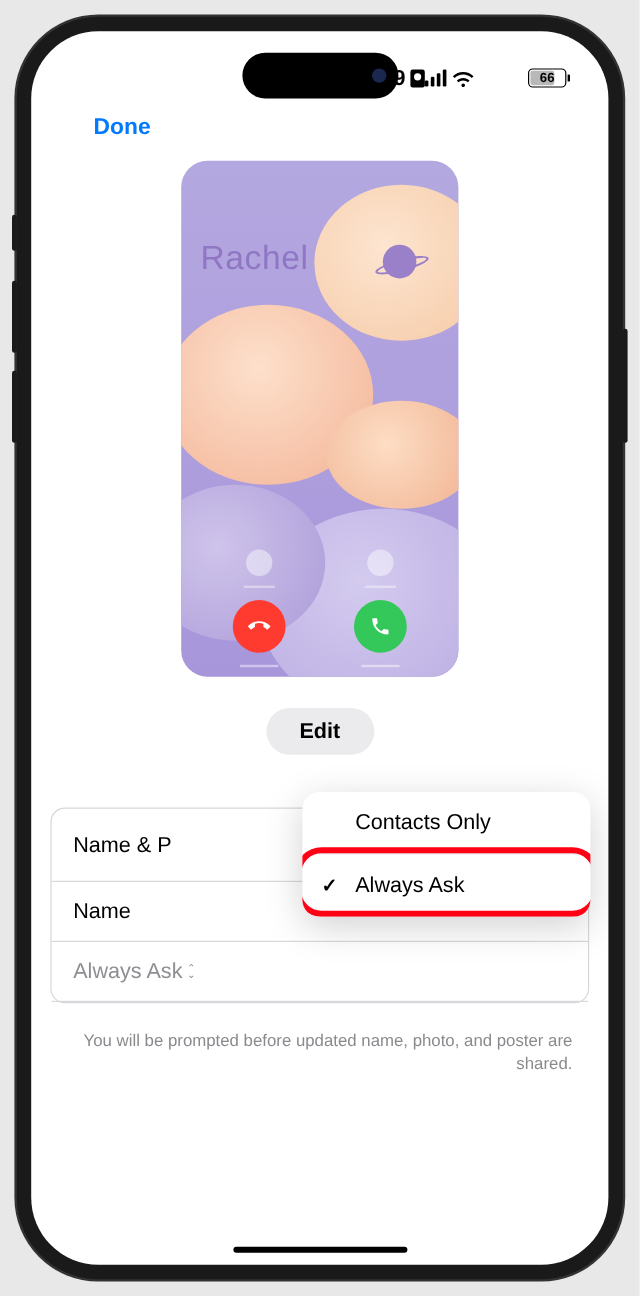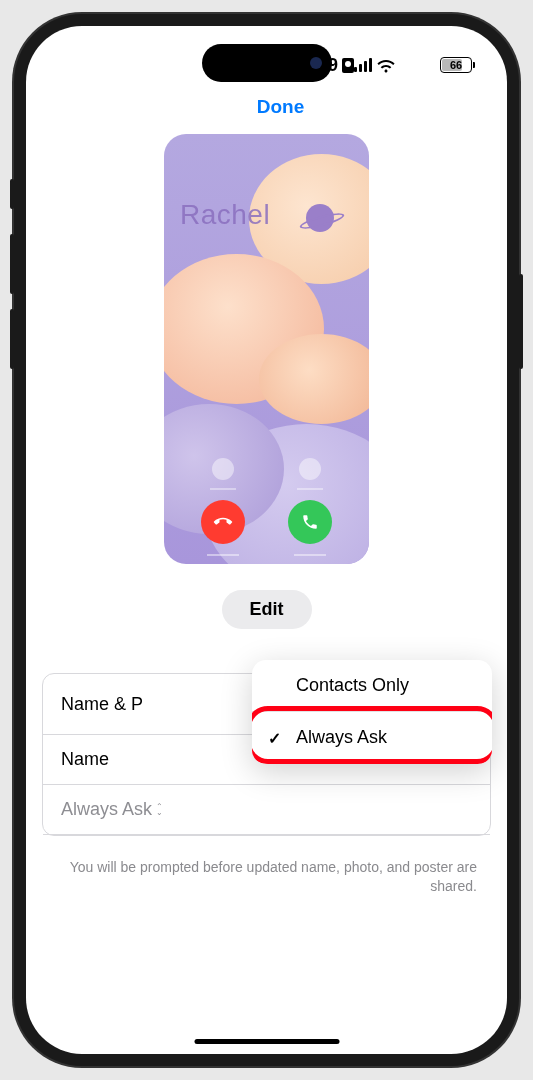--- a/index.html
+++ b/index.html
@@ -23,24 +23,24 @@
     .signal span:nth-child(1) { height: 5px; }
     .signal span:nth-child(2) { height: 8px; }
     .signal span:nth-child(3) { height: 11px; }
     .signal span:nth-child(4) { height: 14px; }
     .wifi-icon { width: 18px; height: 14px; position: relative; }
     .wifi-icon svg { width: 100%; height: 100%; }
     .battery { display: flex; align-items: center; margin-left: 40px; }
     .battery-body { width: 32px; height: 16px; border: 1.5px solid #000; border-radius: 4px; position: relative; display: flex; align-items: center; justify-content: center; font-size: 11px; font-weight: 600; }
     .battery-fill { position: absolute; left: 1px; top: 1px; bottom: 1px; width: 66%; background: #000; border-radius: 2px; opacity: 0.28; }
     .battery-tip { width: 2px; height: 6px; background: #000; border-radius: 0 1px 1px 0; margin-left: 1px; }
-    .nav-bar { display: flex; justify-content: center; padding: 14px 24px 6px; margin-left: 28px; }
+    .nav-bar { display: flex; justify-content: flex-start; padding: 14px 24px 6px; margin-left: 28px; }
     .done-btn { color: #007AFF; font-size: 19px; font-weight: 600; background: none; border: none; cursor: pointer; }
     .poster-section { display: flex; flex-direction: column; align-items: center; padding: 0 20px; }
-    .poster-card { width: 205px; height: 430px; border-radius: 22px; background: linear-gradient(180deg, #b4a8e0 0%, #a896db 100%); position: relative; overflow: hidden; margin-top: 10px; }
+    .poster-card { width: 231px; height: 430px; border-radius: 22px; background: linear-gradient(180deg, #b4a8e0 0%, #a896db 100%); position: relative; overflow: hidden; margin-top: 10px; }
     .cloud { position: absolute; border-radius: 50%; }
     .cloud.peach1 { width: 145px; height: 130px; background: radial-gradient(circle at 40% 40%, #fde5d0, #f5c9a5); top: 20px; right: -25px; }
     .cloud.peach2 { width: 175px; height: 150px; background: radial-gradient(circle at 45% 35%, #fde0cb, #f3b396); top: 120px; left: -15px; }
     .cloud.peach3 { width: 125px; height: 90px; background: radial-gradient(circle at 40% 40%, #fdddc4, #f0b18f); top: 200px; right: -15px; }
     .cloud.lav1 { width: 205px; height: 170px; background: radial-gradient(circle at 40% 35%, #d4cbef, #b5a7e0); bottom: -30px; right: -40px; }
     .cloud.lav2 { width: 150px; height: 130px; background: radial-gradient(circle at 40% 40%, #cfc4eb, #ab9bd8); bottom: 30px; left: -30px; }
     .saturn { position: absolute; top: 70px; right: 35px; width: 28px; height: 28px; background: #9a7fc9; border-radius: 50%; }
     .saturn::after { content: ''; position: absolute; left: -7px; top: 12px; width: 42px; height: 6px; border: 2px solid #9a7fc9; border-radius: 50%; transform: rotate(-15deg); background: transparent; }
     .poster-name { position: absolute; top: 65px; left: 16px; font-size: 28px; color: rgba(138, 110, 190, 0.85); font-weight: 400; letter-spacing: 0.5px; }
     .call-controls { position: absolute; bottom: 20px; left: 0; right: 0; display: flex; justify-content: space-around; padding: 0 15px; }

